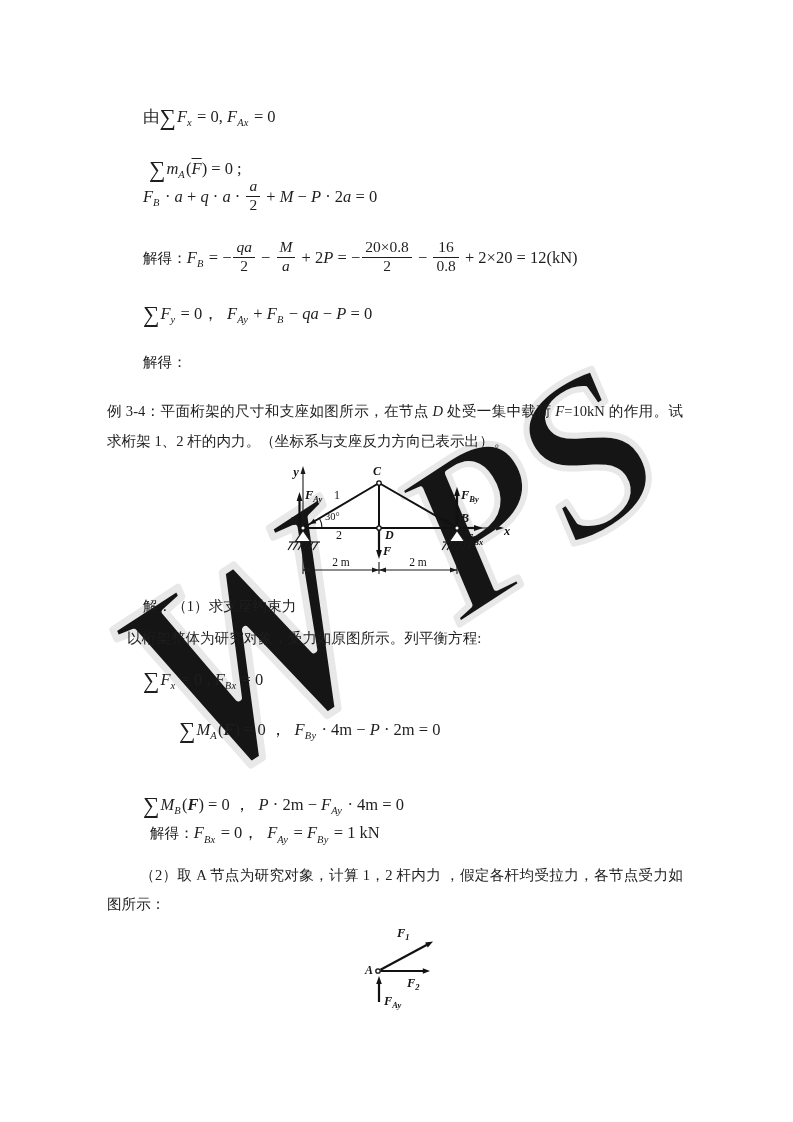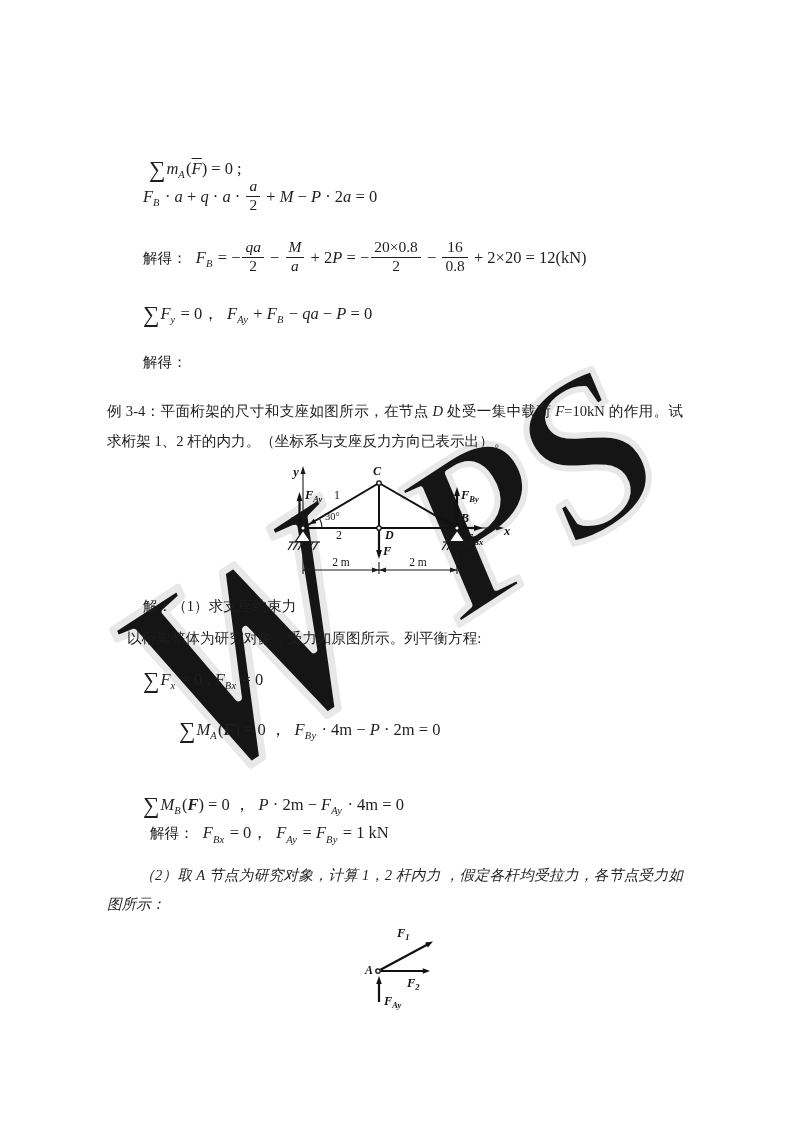--- a/index.html
+++ b/index.html
@@ -3,33 +3,33 @@
 <meta charset="utf-8">
 <style>
   html,body{margin:0;padding:0;background:#ffffff;}
   .page{
     position:relative;width:793px;height:1122px;background:#fff;overflow:hidden;
     font-family:"Liberation Serif","DejaVu Serif",serif;color:#1e1e1e;
   }
   .wm{position:absolute;z-index:0;pointer-events:none;}
   .content-layer{position:absolute;inset:0;z-index:1;}
   .eq{position:absolute;font-size:16.5px;white-space:pre;line-height:1.3;}
-  .eqrow{position:absolute;display:flex;align-items:center;gap:9px;}
+  .eqrow{position:absolute;display:flex;align-items:center;}
   .eqrow .cjklabel{font-size:14.6px;white-space:pre;}
   .eqrow .eqline{font-size:16.5px;white-space:pre;}
   .sum{font-size:23px;font-style:normal;vertical-align:-0.14em;letter-spacing:1px;}
   .it{font-style:italic;}
   .bit{font-style:italic;font-weight:bold;}
   .bar{font-style:italic;text-decoration:overline;}
   .sb{font-style:italic;font-size:10.5px;position:relative;top:4.5px;margin-right:1px;letter-spacing:.3px;}
   .frac{display:inline-block;text-align:center;vertical-align:middle;font-size:15.5px;line-height:1.08;margin:0 2px;position:relative;top:-2px;}
   .frac .num{display:block;padding:0 3px 1px;}
   .frac .den{display:block;border-top:1.3px solid #1e1e1e;padding:0 3px;}
   .para{position:absolute;font-size:14.6px;line-height:30px;text-align:justify;white-space:normal;}
-  .para2{line-height:29px;text-indent:33px;font-style:italic;}
+  .para2{line-height:29px;text-indent:33px;}
   .cjkline{position:absolute;font-size:14.6px;white-space:pre;}
   .fig{position:absolute;}
   svg text{font-family:"Liberation Serif","DejaVu Serif",serif;fill:#151515;}
   .t-force{font-size:12.5px;font-style:italic;font-weight:bold;}
   .t-fsub{font-size:8.5px;font-style:italic;font-weight:bold;}
   .t-node{font-size:12px;font-style:italic;font-weight:bold;}
   .t-num{font-size:12px;}
   .t-ang{font-size:10.5px;}
   .t-dim{font-size:11.5px;}
   .t-axis{font-size:12.5px;font-style:italic;font-weight:bold;}
@@ -41,20 +41,21 @@
 
   <svg class="wm" style="left:90px;top:362px;" width="600" height="420" viewBox="0 0 600 420">
     <g transform="rotate(-33 300 210)" fill="none" stroke-linejoin="round">
       <text x="15" y="292" font-size="282" font-style="italic" font-weight="bold" stroke="#e8e8e8" stroke-width="7">W</text>
       <text x="330" y="292" font-size="222" font-style="italic" font-weight="bold" stroke="#e8e8e8" stroke-width="6">PS</text>
     </g>
   </svg>
 
   <div class="content-layer">
 
+    <div class="eq" style="left:143px;top:103px;"><span class="tx">由</span><span class="sum">∑</span><span class="it">F</span><span class="sb">x</span><span class="tx"> = 0, </span><span class="it">F</span><span class="sb">Ax</span><span class="tx"> = 0</span></div>
     <div class="eq" style="left:149px;top:155px;"><span class="sum">∑</span><span class="it">m</span><span class="sb">A</span><span class="tx">(</span><span class="bar">F</span><span class="tx">) = 0 ;</span></div>
     <div class="eq" style="left:143px;top:180px;"><span class="it">F</span><span class="sb">B</span><span class="tx"> · </span><span class="it">a</span><span class="tx"> + </span><span class="it">q</span><span class="tx"> · </span><span class="it">a</span><span class="tx"> · </span><span class="frac"><span class="num"><span class="it">a</span></span><span class="den"><span class="tx">2</span></span></span><span class="tx"> + </span><span class="it">M</span><span class="tx"> − </span><span class="it">P</span><span class="tx"> · 2</span><span class="it">a</span><span class="tx"> = 0</span></div>
 
     <div class="eqrow" style="left:143px;top:241px;">
       <span class="cjklabel">解得：</span>
       <span class="eqline"><span class="it">F</span><span class="sb">B</span><span class="tx"> = −</span><span class="frac"><span class="num"><span class="it">qa</span></span><span class="den"><span class="tx">2</span></span></span><span class="tx"> − </span><span class="frac"><span class="num"><span class="it">M</span></span><span class="den"><span class="it">a</span></span></span><span class="tx"> + 2</span><span class="it">P</span><span class="tx"> = −</span><span class="frac"><span class="num"><span class="tx">20×0.8</span></span><span class="den"><span class="tx">2</span></span></span><span class="tx"> − </span><span class="frac"><span class="num"><span class="tx">16</span></span><span class="den"><span class="tx">0.8</span></span></span><span class="tx"> + 2×20 = 12(kN)</span></span>
     </div>
 
     <div class="eq" style="left:143px;top:300px;"><span class="sum">∑</span><span class="it">F</span><span class="sb">y</span><span class="tx"> = 0，  </span><span class="it">F</span><span class="sb">Ay</span><span class="tx"> + </span><span class="it">F</span><span class="sb">B</span><span class="tx"> − </span><span class="it">qa</span><span class="tx"> − </span><span class="it">P</span><span class="tx"> = 0</span></div>
 

